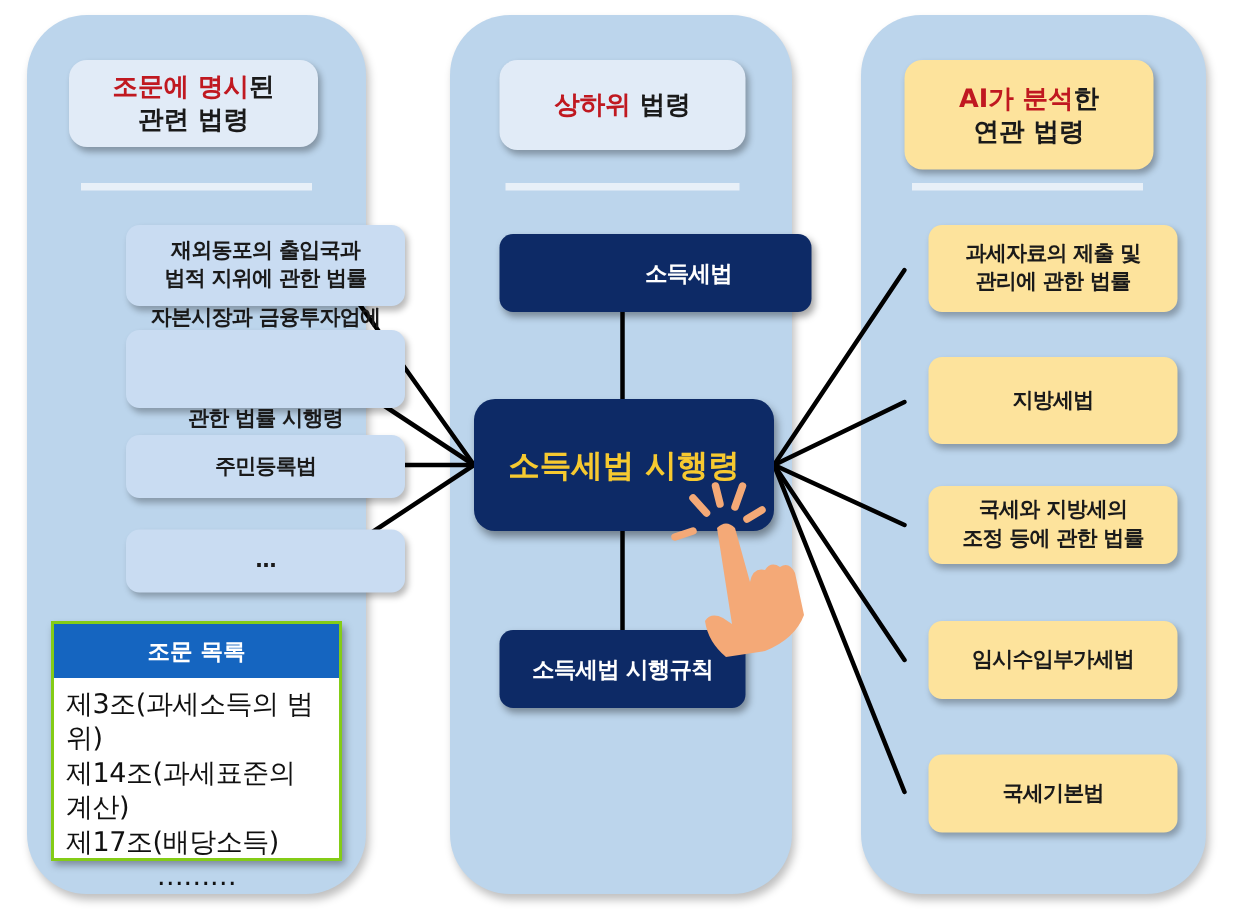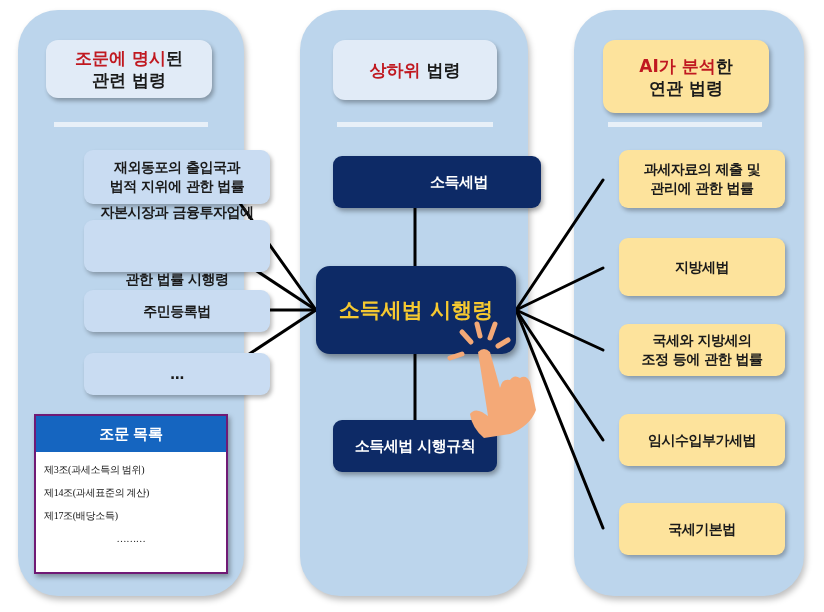--- a/index.html
+++ b/index.html
@@ -20,24 +20,24 @@
           justify-content:center; letter-spacing:-0.5px; }
   .item-left { background:#c9dcf2; left:36px; width:186px;margin-left:48px; }
   .item-right { background:#fde39c; left:603px; width:166px;margin-left:16px; }
   .item-mid { background:#0d2a66; color:#ffffff; left:333px; width:164px; font-size:15px;
               box-shadow:2px 3px 5px rgba(0,0,0,0.35); }
   .center-box { position:absolute; left:316px; top:266px; width:200px; height:88px;
                 background:#0d2a66; border-radius:14px; color:#f6c930; font-size:21px;
                 display:flex; align-items:center; justify-content:center;
                 box-shadow:2px 4px 6px rgba(0,0,0,0.4);text-align:right; }
   .article-box { position:absolute; left:34px; top:414px; width:190px; height:156px;
-                 background:#ffffff; border:2px solid #701a75; box-shadow:2px 3px 5px rgba(0,0,0,0.35);font-family:Liberation Serif, serif; }
+                 background:#ffffff; border:2px solid #84cc16; box-shadow:2px 3px 5px rgba(0,0,0,0.35); }
   .article-header { background:#1565c0; color:#ffffff; text-align:center; height:36px; line-height:36px;
                     font-size:15px; }
-  .article-list { padding:6px 8px; font-size:10px; line-height:23px; color:#111; font-weight:normal;
+  .article-list { padding:6px 8px; font-size:18px; line-height:23px; color:#111; font-weight:normal;
                   letter-spacing:-0.3px; }
   .article-list div { font-weight:normal; }
   .article-dots { text-align:center; font-weight:normal; }
   svg.lines { position:absolute; left:0; top:0; }
 </style>
 </head>
 <body>
 
 <div class="column col-left"></div>
 <div class="column col-mid"></div>

